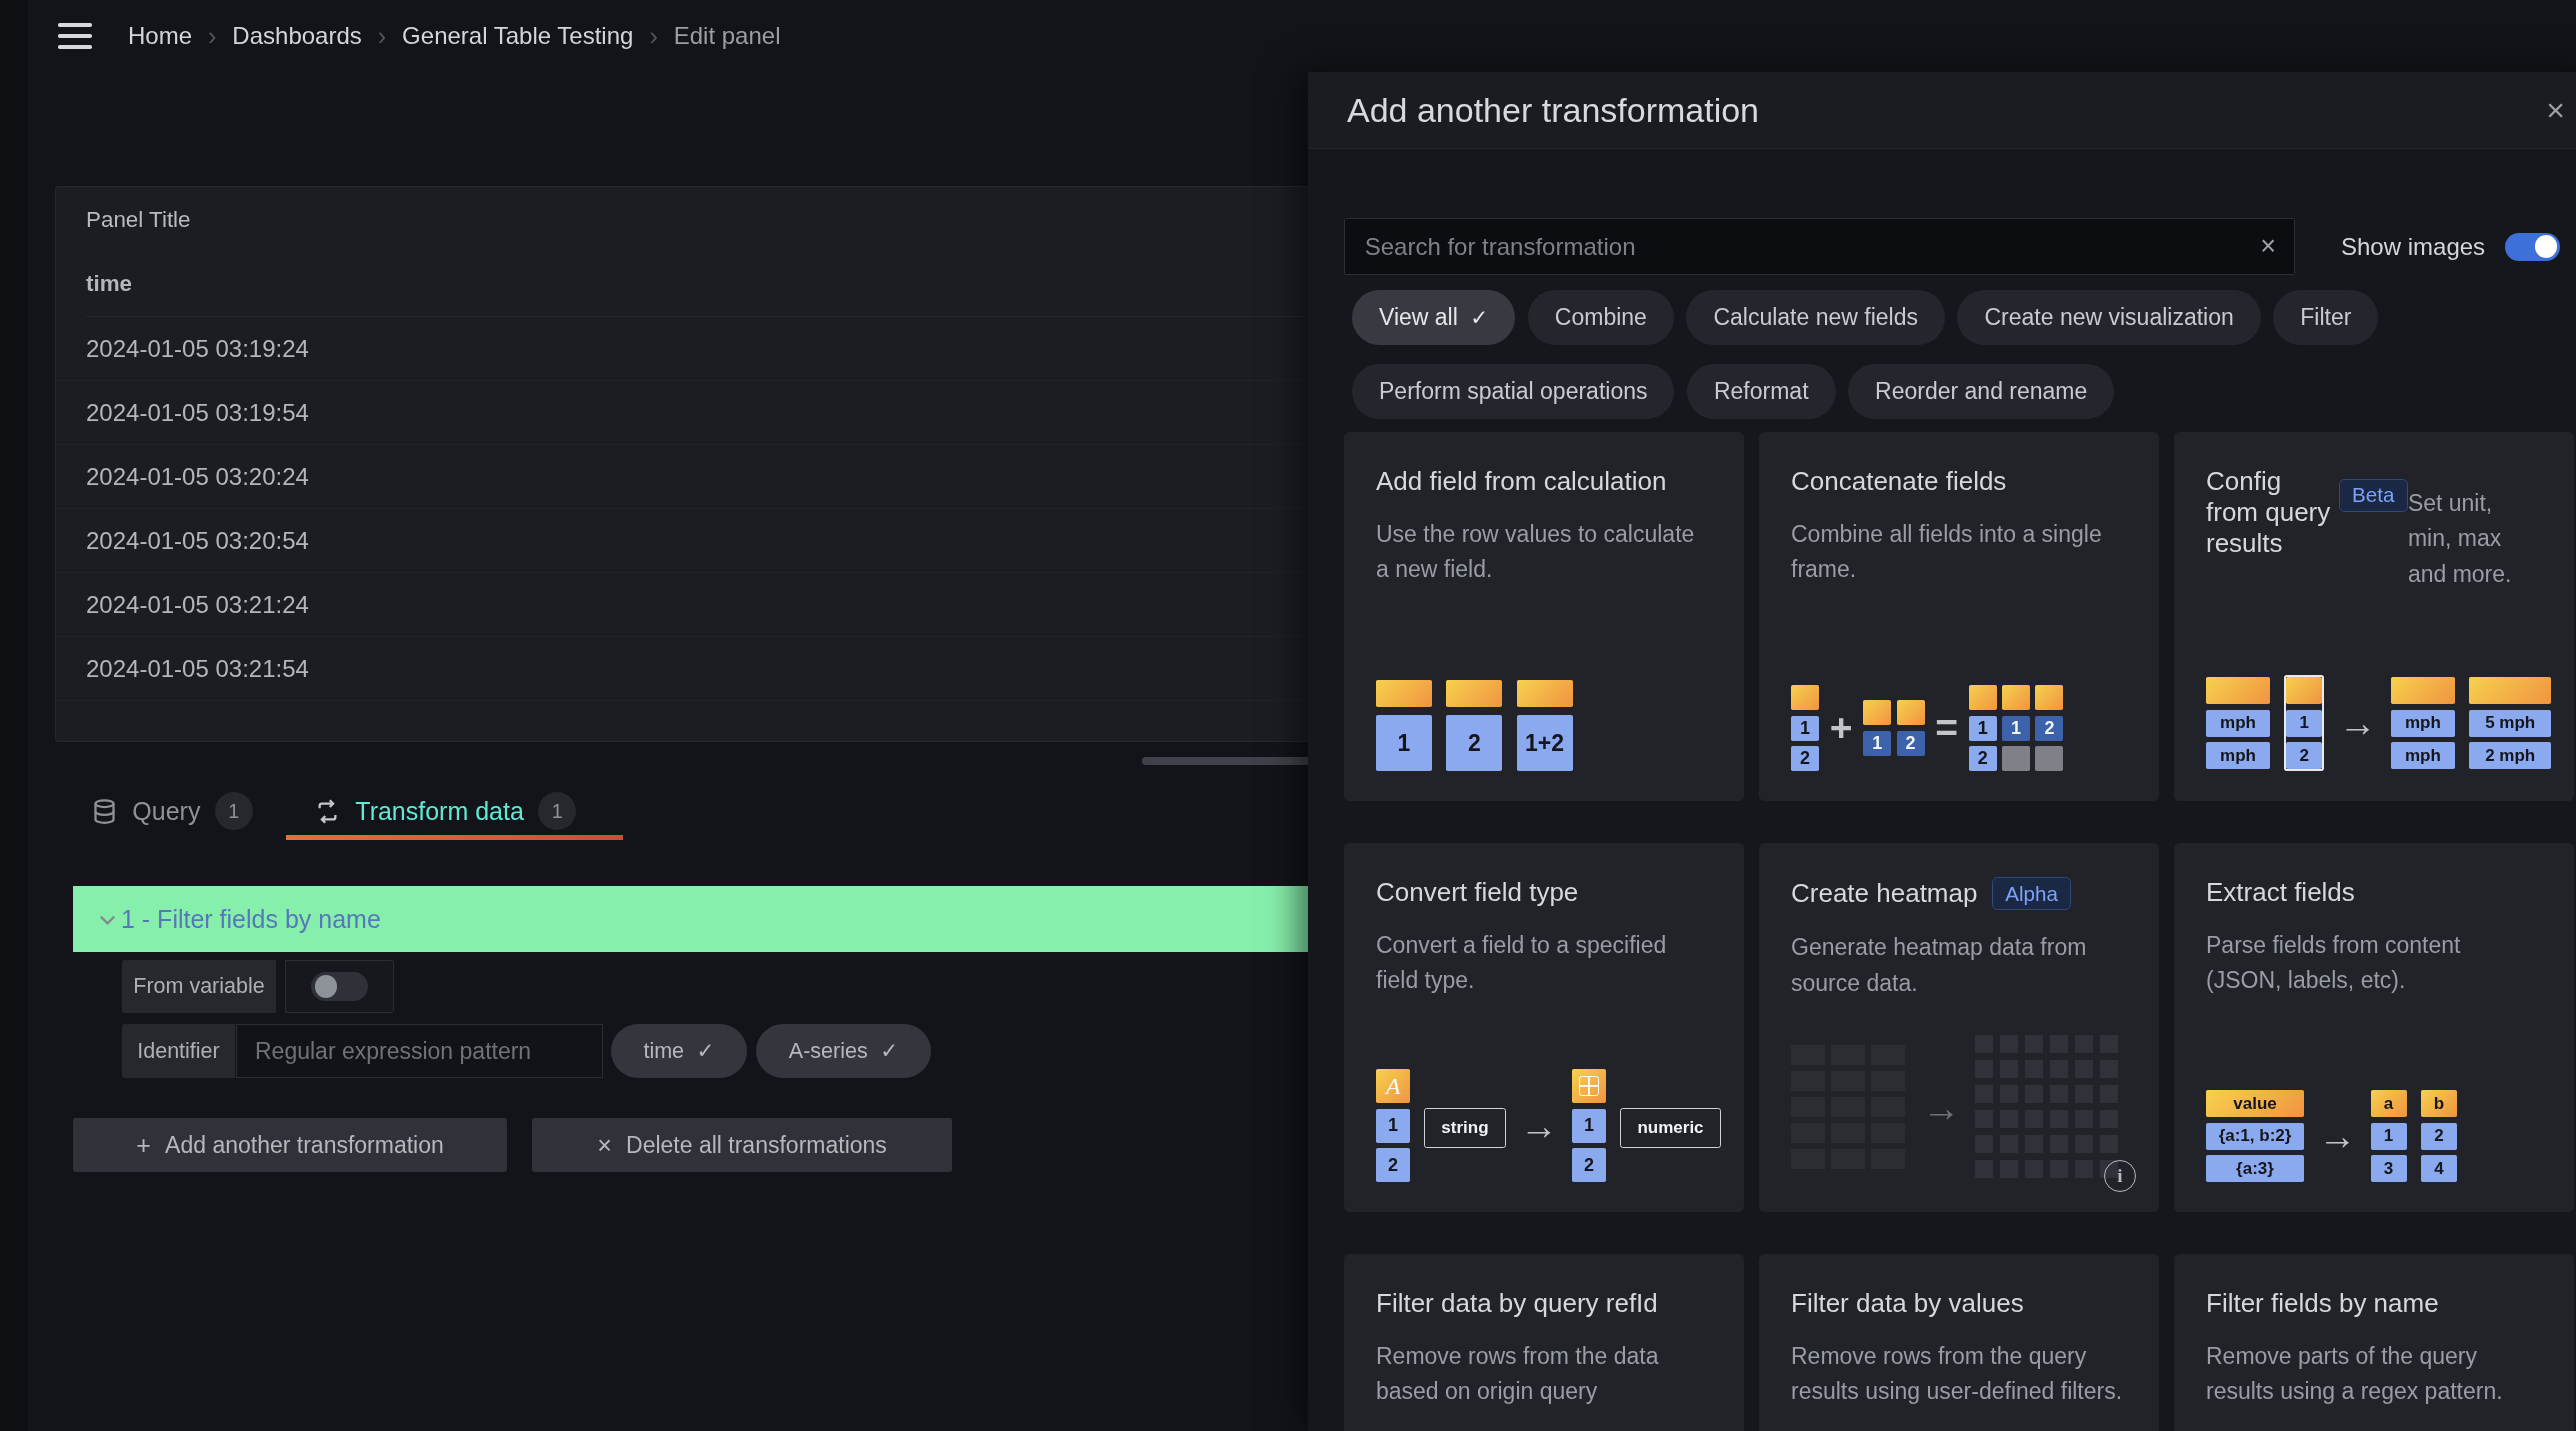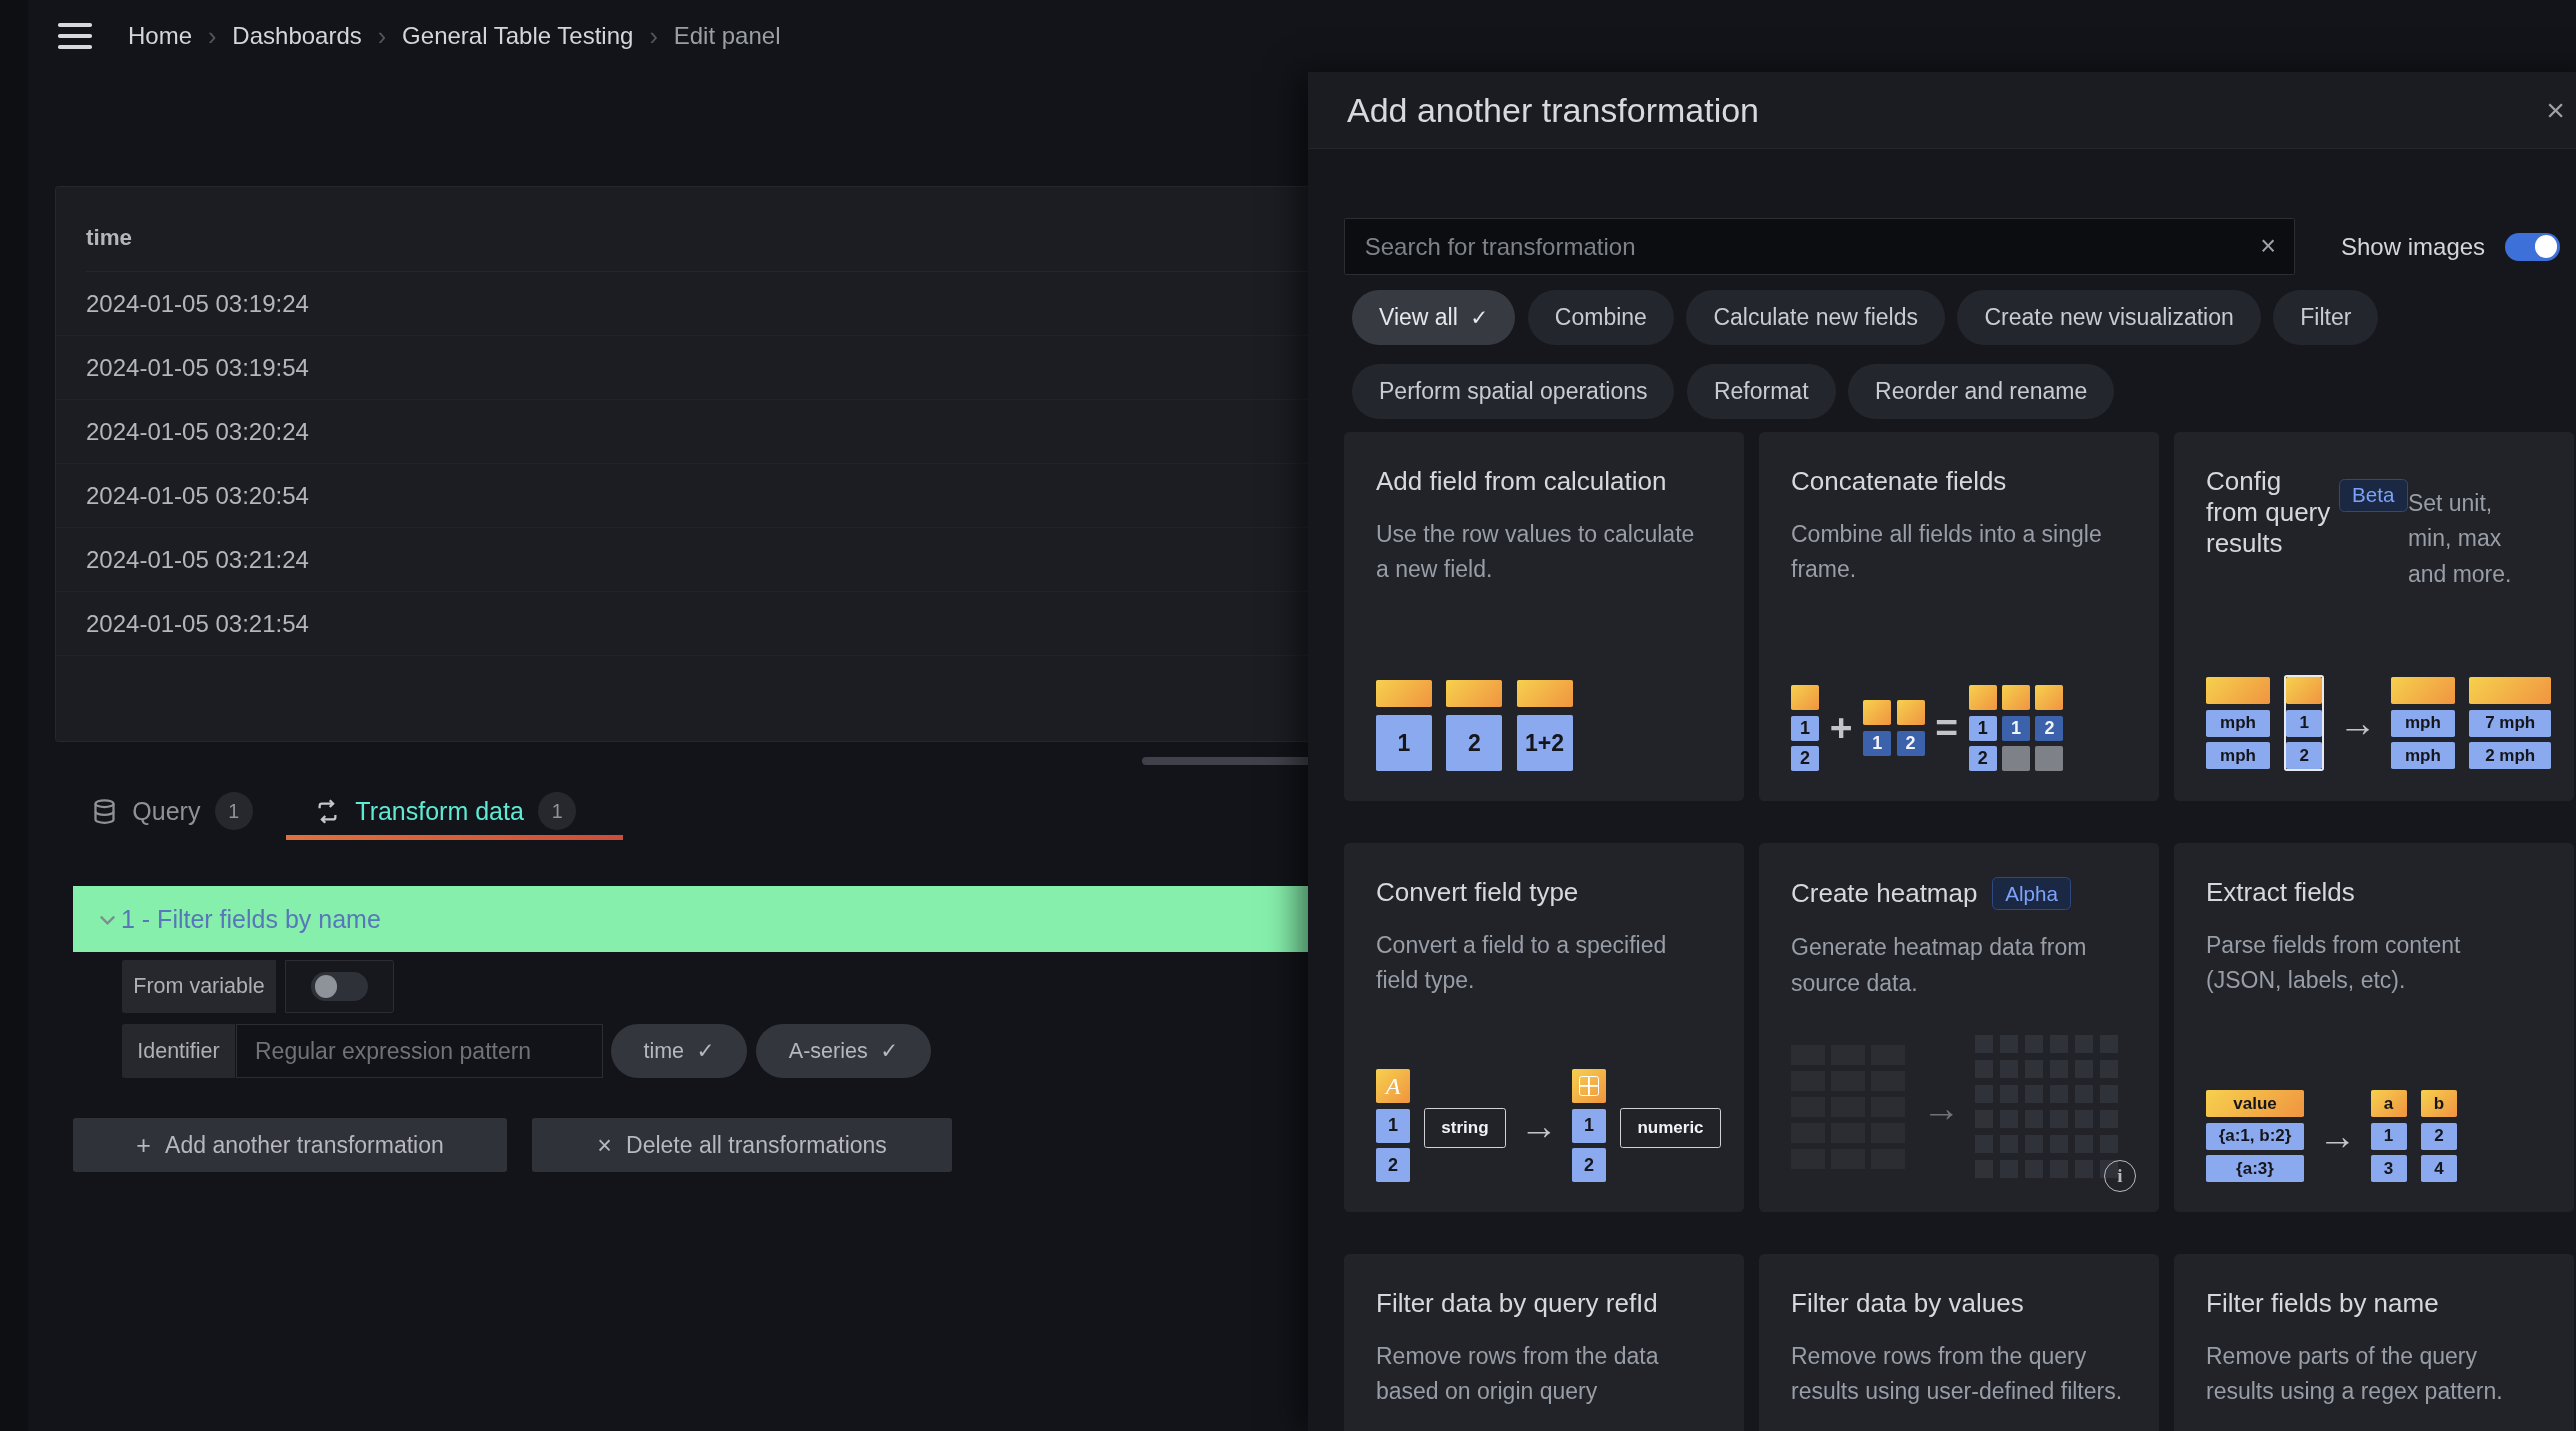--- a/index.html
+++ b/index.html
@@ -128,20 +128,21 @@
       <span class="crumb-sep">›</span>
       <span class="crumb">Dashboards</span>
       <span class="crumb-sep">›</span>
       <span class="crumb">General Table Testing</span>
       <span class="crumb-sep">›</span>
       <span class="crumb-current">Edit panel</span>
     </div>
   </div>
 
   <div class="panel-card">
+    <div class="panel-title">Panel Title</div>
     <div class="time-th">time</div>
     <div class="trow">2024-01-05 03:19:24</div>
     <div class="trow">2024-01-05 03:19:54</div>
     <div class="trow">2024-01-05 03:20:24</div>
     <div class="trow">2024-01-05 03:20:54</div>
     <div class="trow">2024-01-05 03:21:24</div>
     <div class="trow">2024-01-05 03:21:54</div>
   </div>
   <div class="drag-handle"></div>
 
@@ -327,21 +328,21 @@
             </div>
           </div>
           <span class="arrow">→</span>
           <div class="col" style="gap:5.4px;">
             <span class="hdr u72"></span>
             <span class="cell u72">mph</span>
             <span class="cell u72">mph</span>
           </div>
           <div class="col" style="gap:5.4px;">
             <span class="hdr v92"></span>
-            <span class="cell v92">7 mph</span>
+            <span class="cell v92">5 mph</span>
             <span class="cell v92">2 mph</span>
           </div>
         </div>
       </div>
 
       <div class="card">
         <div class="card-title">Convert field type</div>
         <div class="card-desc">Convert a field to a specified field type.</div>
         <div class="ill" style="align-items:flex-start;">
           <div class="col" style="gap:5.4px;">

